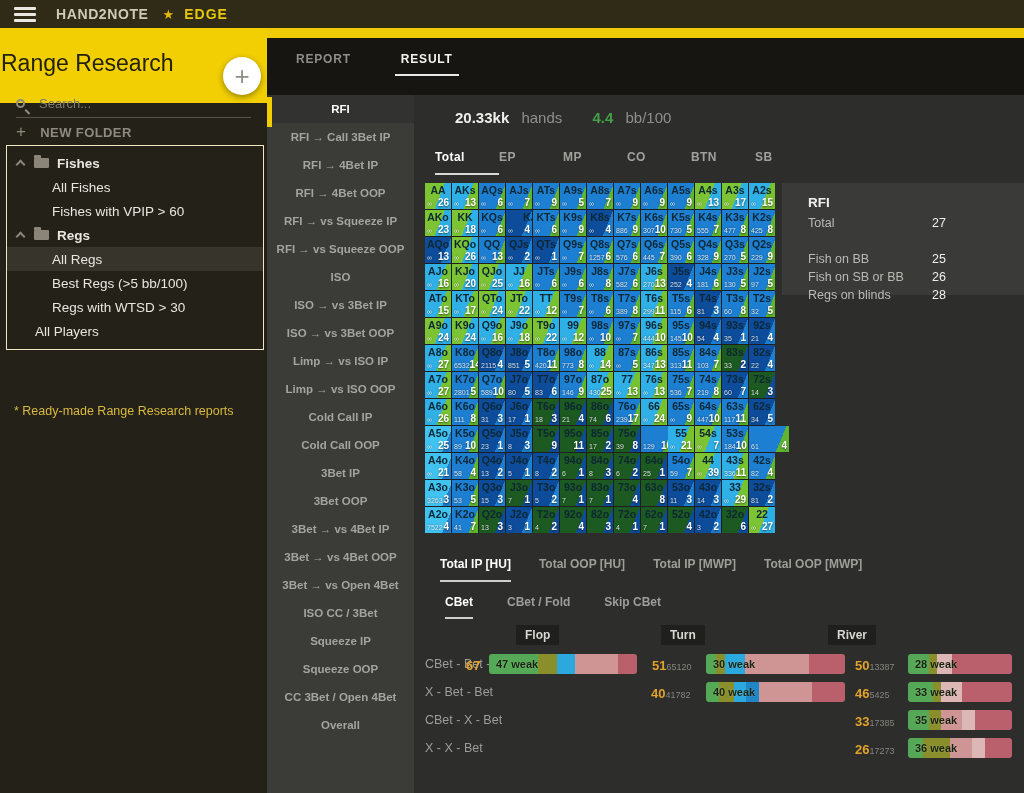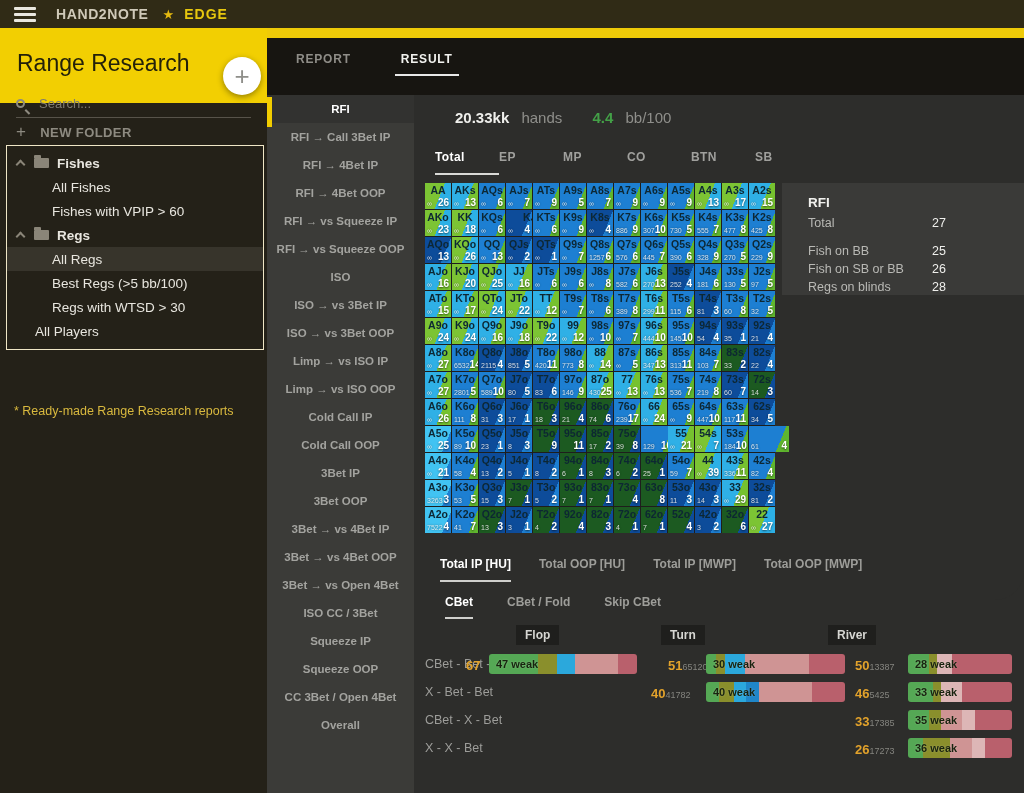--- a/index.html
+++ b/index.html
@@ -11,21 +11,21 @@
   .burger { margin-left:14px; width:22px; cursor:pointer; }
   .burger div { height:3px; background:#e9e7df; margin:3px 0; border-radius:1px; }
   .brand { margin-left:20px; color:#cfc9b8; font-weight:700; font-size:14px; letter-spacing:.6px; }
   .star { margin-left:14px; color:#e5ba10; font-size:13px; }
   .edition { margin-left:10px; color:#e7c70e; font-weight:700; font-size:14px; letter-spacing:1px; }
   .yellowband { position:absolute; left:0; top:28px; width:1024px; height:10px; background:#efcb08; }
 
   
   .sidebar { position:absolute; left:0; top:28px; width:267px; height:765px; background:#242118; }
   .sb-header { position:relative; height:75px; background:#f2cf02; }
-  .sb-title { position:absolute; left:17px; top:22px; font-size:23px; font-weight:500; color:#23210a; }
+  .sb-title { position:absolute; left:1px; top:22px; font-size:23px; font-weight:500; color:#23210a; }
   .plus-btn { position:absolute; right:6px; top:29px; width:38px; height:38px; border-radius:50%; background:#fff;
               box-shadow:0 2px 6px rgba(0,0,0,.4); display:flex; align-items:center; justify-content:center;
               color:#8f8f8a; font-size:26px; font-weight:400; z-index:5; cursor:pointer; }
   .search-row { position:absolute; left:16px; top:62px; width:235px; height:28px; border-bottom:1px solid #57534a; display:flex; align-items:center; }
   .search-icon { width:9px; height:9px; border:2px solid #8d8a80; border-radius:50%; position:relative; margin-right:14px; }
   .search-icon::after { content:""; position:absolute; left:8px; top:8px; width:6px; height:2px; background:#8d8a80; transform:rotate(45deg); transform-origin:0 0; }
   .search-input { background:transparent; border:none; outline:none; color:#9b978c; font-size:13px; font-family:"Liberation Sans",sans-serif; width:180px; }
   .search-input::placeholder { color:#7e7b71; }
   .newfolder { position:absolute; left:16px; top:94px; color:#8d8a80; font-size:13px; font-weight:700; letter-spacing:.4px; display:flex; align-items:center; cursor:pointer; }
   .newfolder .pf { font-size:17px; font-weight:400; margin-right:14px; color:#8d8a80; }
@@ -69,21 +69,21 @@
   .cell { position:relative; overflow:hidden; cursor:pointer; }
   .cell .h { font-size:10.5px; font-weight:700; color:#0d2733; text-align:center; line-height:12px; margin-top:1px; }
   .cell .nums { position:absolute; bottom:1px; left:2px; right:2px; display:flex; justify-content:space-between; align-items:flex-end; }
   .cell .smp { font-size:7px; color:rgba(255,255,255,.82); text-shadow:0 0 2px rgba(0,0,0,.5); line-height:8px; }
   .cell .val { font-size:10px; font-weight:700; color:#fff; text-shadow:0 1px 2px rgba(0,0,0,.6); line-height:10px; }
 
   
   .sumpanel { position:absolute; left:368px; top:88px; width:242px; height:112px; background:#3a3a38; padding:12px 0 0 26px; }
   .sumpanel .stitle { color:#f0f0ed; font-weight:700; font-size:13.5px; margin-bottom:6px; }
   .sumrow { position:relative; height:18px; color:#b9b9b5; font-size:12.5px; }
-  .sumrow.gap { margin-top:10px; }
+  .sumrow.gap { margin-top:18px; }
   .sumrow .svalue { position:absolute; left:124px; color:#efefec; font-weight:400; }
 
   
   .btabs { position:absolute; left:26px; top:462px; display:flex; }
   .btab { font-size:12px; font-weight:700; color:#9d9d99; padding-bottom:9px; border-bottom:2px solid transparent; margin-right:28px; cursor:pointer; white-space:nowrap; }
   .btab.active { color:#fff; border-bottom-color:#cfcfcc; }
   .stabs { position:absolute; left:31px; top:500px; display:flex; }
   .stab { font-size:12px; font-weight:700; color:#9d9d99; padding-bottom:8px; border-bottom:2px solid transparent; margin-right:34px; cursor:pointer; }
   .stab.active { color:#fff; border-bottom-color:#cfcfcc; }
 
@@ -1434,21 +1434,21 @@
           <span class="rlabel">CBet - Bet - Bet</span>
           <span class="numblock" style="left: 52px;"><span class="num">67</span><span class="nsmp"></span></span>
           <div class="bar" style="left: 75px; width: 148px;">
             <div class="seg" style="width: 33%; background: rgb(85, 168, 85);"></div>
             <div class="seg" style="width: 13%; background: rgb(138, 143, 44);"></div>
             <div class="seg" style="width: 12%; background: rgb(43, 168, 220);"></div>
             <div class="seg" style="width: 29%; background: rgb(207, 148, 148);"></div>
             <div class="seg" style="width: 13%; background: rgb(185, 96, 108);"></div>
             <span class="blabel">47 weak</span>
           </div>
-          <span class="numblock" style="left: 254px;"><span class="num">51</span><span class="nsmp">65120</span></span>
+          <span class="numblock" style="left: 238px;"><span class="num">51</span><span class="nsmp">65120</span></span>
           <div class="bar" style="left: 292px; width: 139px;">
             <div class="seg" style="width: 7%; background: rgb(85, 168, 85);"></div>
             <div class="seg" style="width: 7%; background: rgb(138, 143, 44);"></div>
             <div class="seg" style="width: 14%; background: rgb(43, 168, 220);"></div>
             <div class="seg" style="width: 46%; background: rgb(207, 148, 148);"></div>
             <div class="seg" style="width: 26%; background: rgb(185, 96, 108);"></div>
             <span class="blabel">30 weak</span>
           </div>
           <span class="numblock" style="left: 441px;"><span class="num">50</span><span class="nsmp">13387</span></span>
           <div class="bar" style="left: 494px; width: 104px;">

